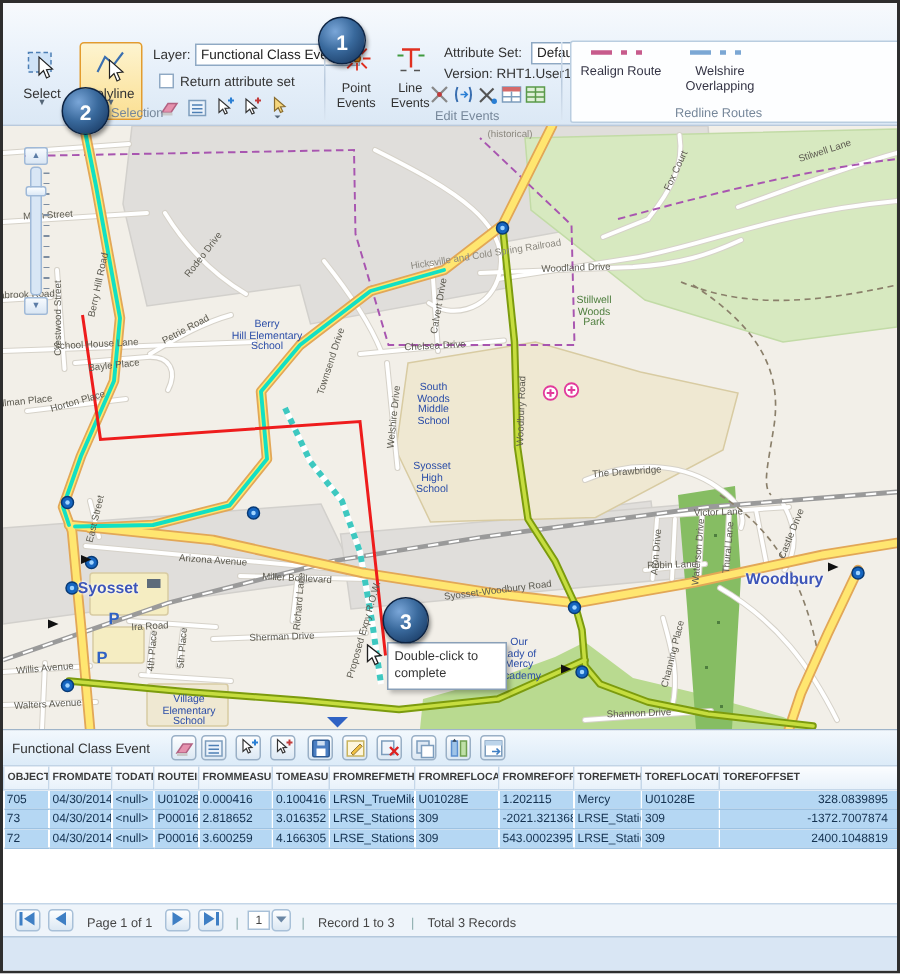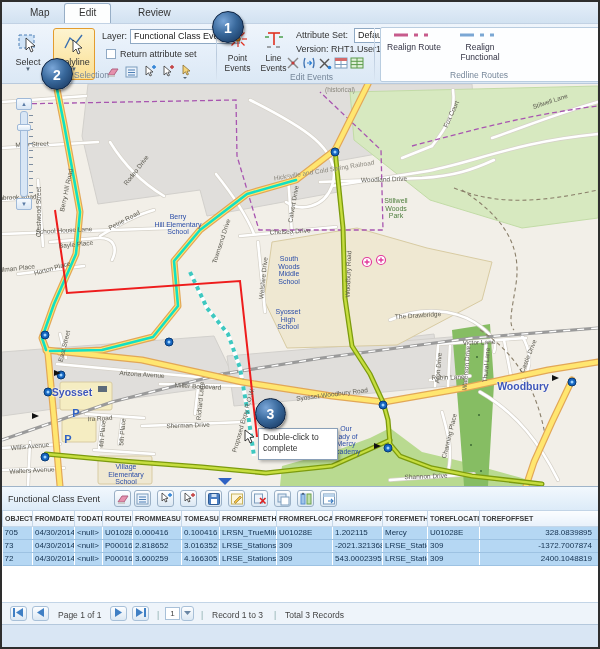--- a/index.html
+++ b/index.html
@@ -63,25 +63,20 @@
   .btabs{position:absolute;left:0;top:137px;width:596px;height:24px;background:#d9e6f4;border-top:1px solid #b4c8dc;}
   .btab{position:absolute;left:4px;top:18px;height:20px;background:linear-gradient(#fbfdff,#e7f0fa);border:1px solid #a9c2da;border-radius:3px 3px 0 0;font-size:8.5px;color:#333;padding:4px 6px 0;margin-top:32px;}
   .btab .x{color:#777;font-size:8px;margin-left:6px;}
 </style>
 </head>
 <body>
 
 <div class="win">
 
   <div class="ribbon">
-    <div class="tabstrip">
-      <div class="rtab" style="left:14px;">Map</div>
-      <div class="rtab active" style="left:62px;">Edit</div>
-      <div class="rtab" style="left:122px;">Review</div>
-    </div>
     <div class="rbody">
 
       <div class="bigbtn" style="left:5px;">
         <span>
           <svg width="24" height="24">
               <rect x="3" y="4" width="15" height="13" fill="#cfe3f7" stroke="#4d7fb5" stroke-dasharray="3 2"></rect>
               <path d="M10,7 L10,19 L13,16 L15,21 L17,20 L15,15.5 L19,15 Z" fill="#fff" stroke="#222" stroke-width="0.8"></path>
             </svg>
         </span><br>
         <span>Select</span>
@@ -216,21 +211,21 @@
                 <rect x="32" y="2.5" width="4" height="3" fill="#c75b8c"></rect>
               </svg></span>
           <div>Realign Route</div>
         </div>
         <div class="redbtn" style="left:68px;">
           <span><svg width="44" height="9">
                 <line x1="2" y1="4" x2="16" y2="4" stroke="#7ba7d4" stroke-width="3"></line>
                 <rect x="22" y="2.5" width="4" height="3" fill="#7ba7d4"></rect>
                 <rect x="32" y="2.5" width="4" height="3" fill="#7ba7d4"></rect>
               </svg></span>
-          <div>Realign Functional</div>
+          <div>Welshire Overlapping</div>
         </div>
         <div class="minibar">
           <div>▲</div>
           <div>■</div>
           <div style="border:none;">▼</div>
         </div>
       </div>
       <span class="grouplabel" style="left:448px;top:46px;">Redline Routes</span>
     </div>
   </div>

